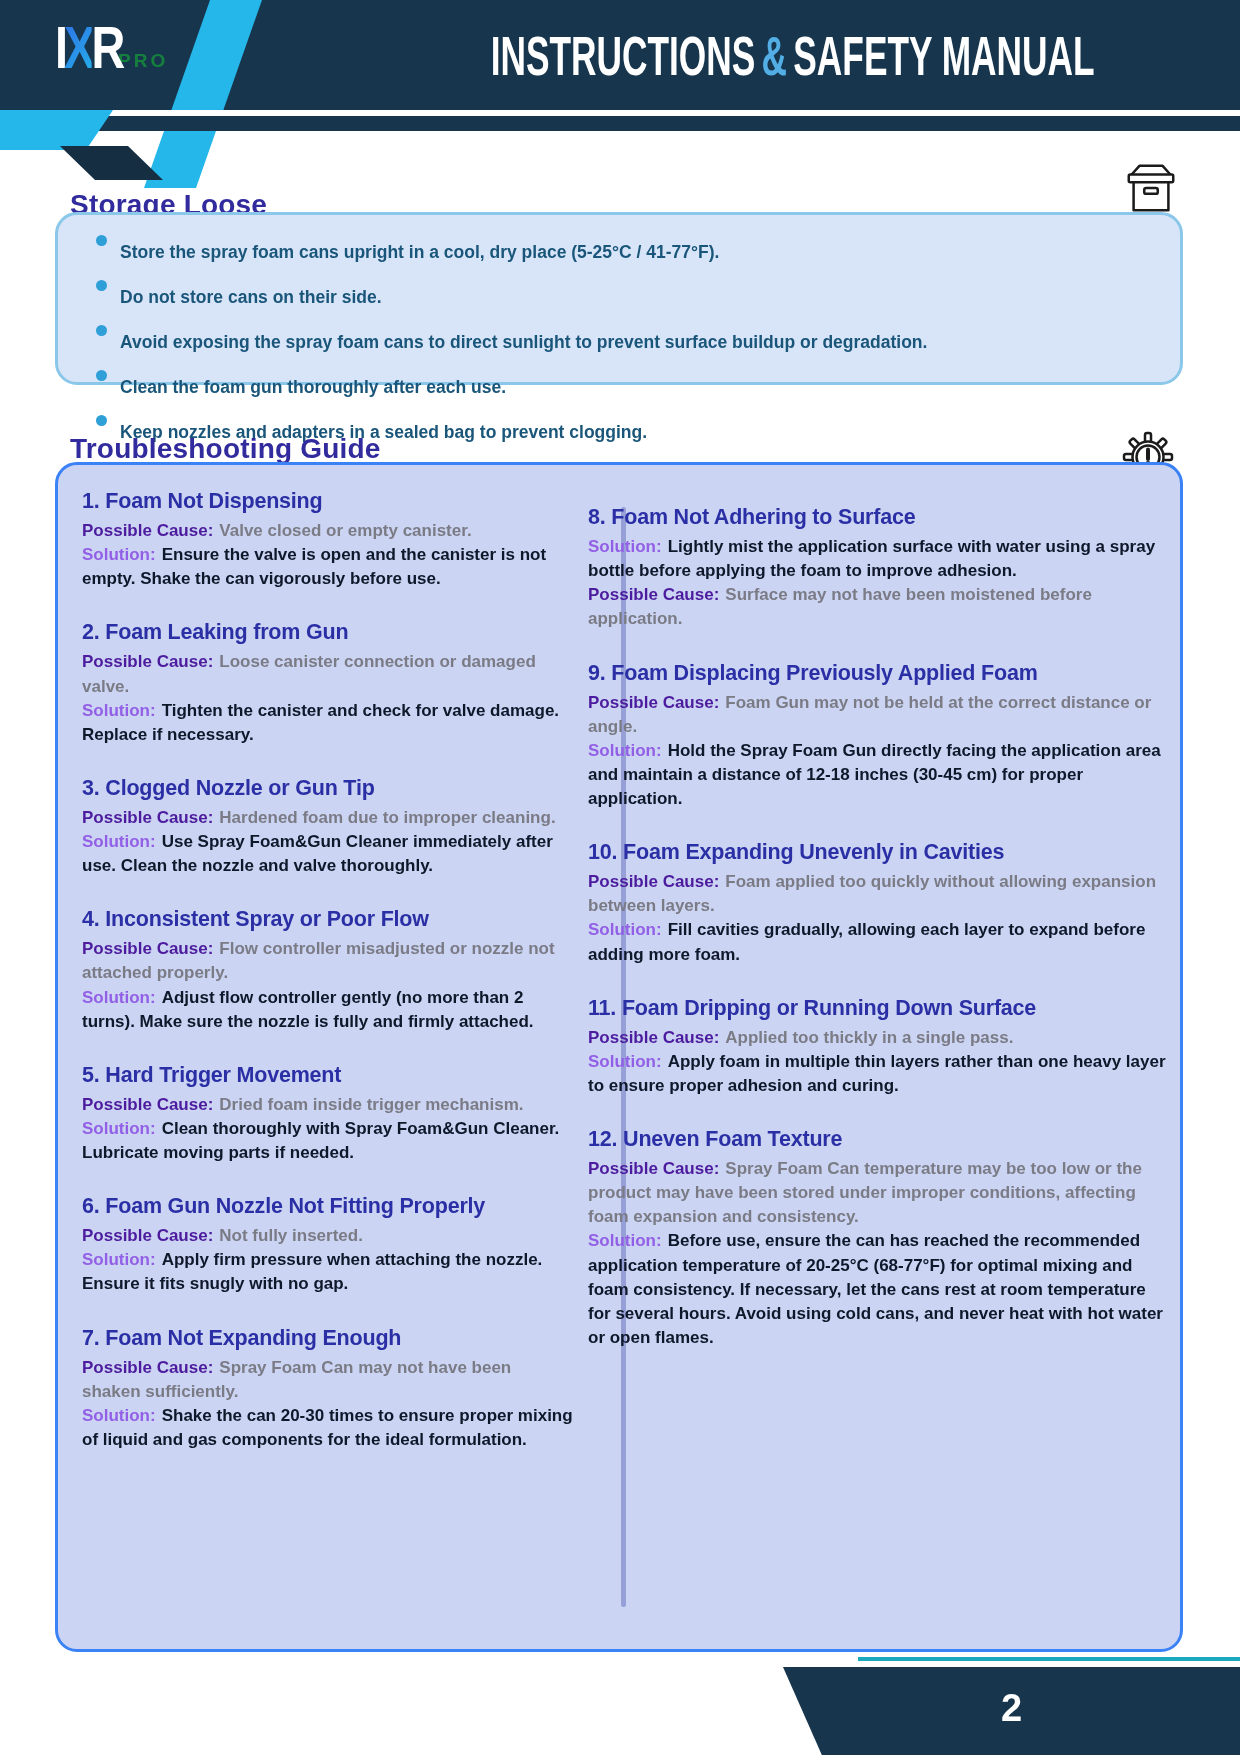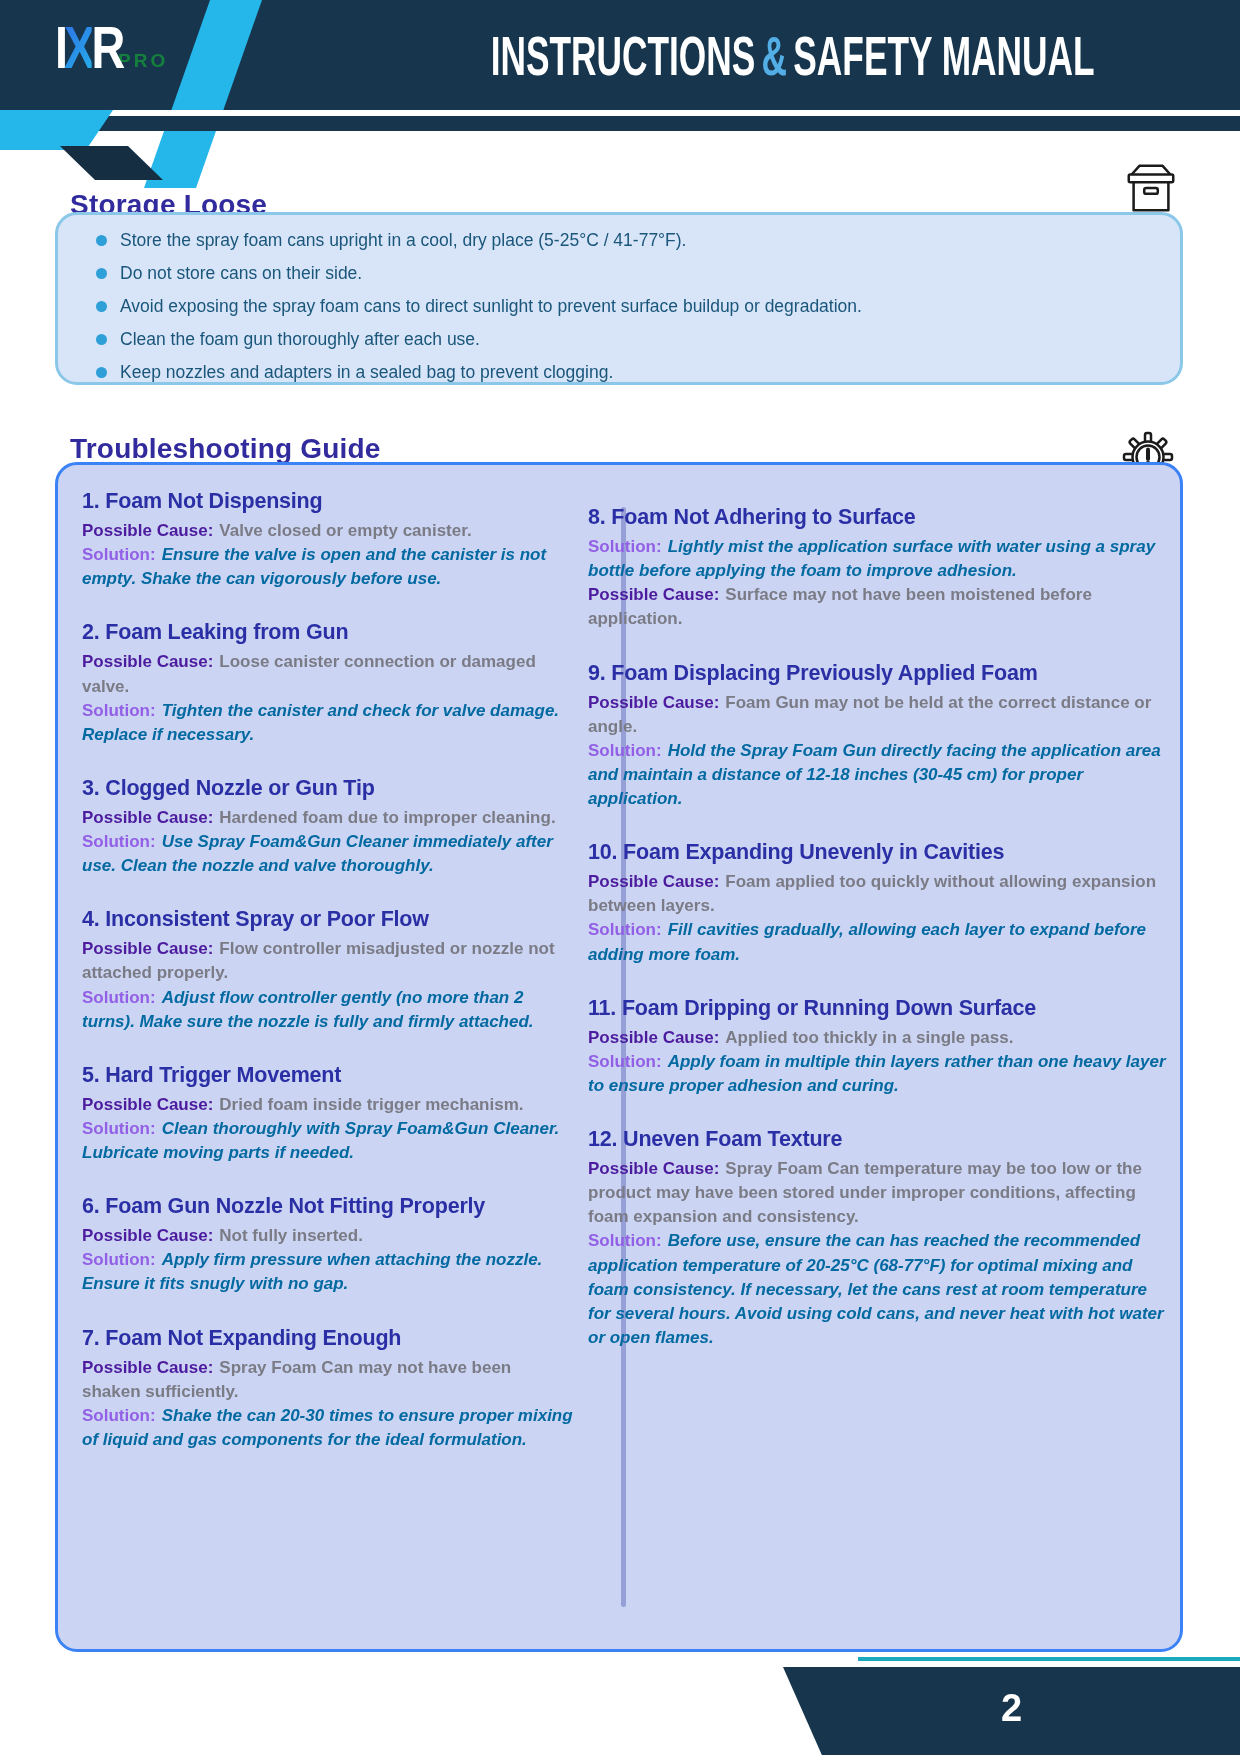--- a/index.html
+++ b/index.html
@@ -30,36 +30,36 @@
   .sec-heading{position:absolute;font-size:28px;font-weight:bold;color:#322b9e;letter-spacing:0.2px;}
   #storage-heading{left:70px;top:166px;}
   #ts-heading{left:70px;top:410px;}
   .corner-icon{position:absolute;}
 
   
   .storage-box{position:absolute;left:55px;top:212px;width:1128px;height:173px;box-sizing:border-box;
       background:#d8e5f9;border:3px solid #8bc7e9;border-radius:22px;padding:13px 28px;}
   .tip{display:flex;align-items:flex-start;margin-bottom:9px;}
   .tip-dot{flex:0 0 auto;width:11px;height:11px;border-radius:50%;background:#2f9fd8;margin:7px 13px 0 10px;}
-  .tip-text{font-size:17.5px;font-weight:normal;color:#1a567a;line-height:24px;}
+  .tip-text{font-size:17.5px;font-weight:bold;color:#1a567a;line-height:24px;margin-top:12px;}
 
   
   .trouble-box{position:absolute;left:55px;top:462px;width:1128px;height:1190px;box-sizing:border-box;
       background:#cbd5f3;border:3px solid #3b82f6;border-radius:22px;}
   .ts-divider{position:absolute;left:563px;top:42px;bottom:42px;width:5px;border-radius:3px;background:#96a0d6;}
   .ts-col{position:absolute;top:24px;}
   .ts-col-left{left:24px;width:492px;}
   .ts-col-right{left:530px;width:578px;margin-top:16px;}
   .ts-item{margin-bottom:29px;}
   .ts-title{margin:0 0 5px 0;font-size:21.5px;font-weight:bold;color:#2b2fa5;letter-spacing:-0.2px;}
   .ts-body{margin:0;font-size:17px;line-height:1.42;}
   .cause-label{color:#4c1b9e;font-weight:bold;margin-right:6px;}
   .cause-text{color:#7b7b86;font-weight:bold;}
   .sol-label{color:#925fe6;font-weight:bold;margin-right:6px;}
-  .sol-text{color:#0369a1;font-weight:bold;font-style:italic;}
+  .sol-text{color:#0f172a;font-weight:bold;}
 
   
   .footer-line{position:absolute;left:858px;top:1657px;width:382px;height:4px;background:#1aa9bd;}
   .footer-wedge{position:absolute;left:783px;top:1667px;width:457px;height:88px;background:#17364d;
       clip-path:polygon(0 0,100% 0,100% 100%,8.5% 100%);
       display:flex;align-items:center;justify-content:center;}
   .page-number{color:#ffffff;font-size:38px;font-weight:bold;margin-top:-6px;}
 
   svg{display:block;}
 </style>

